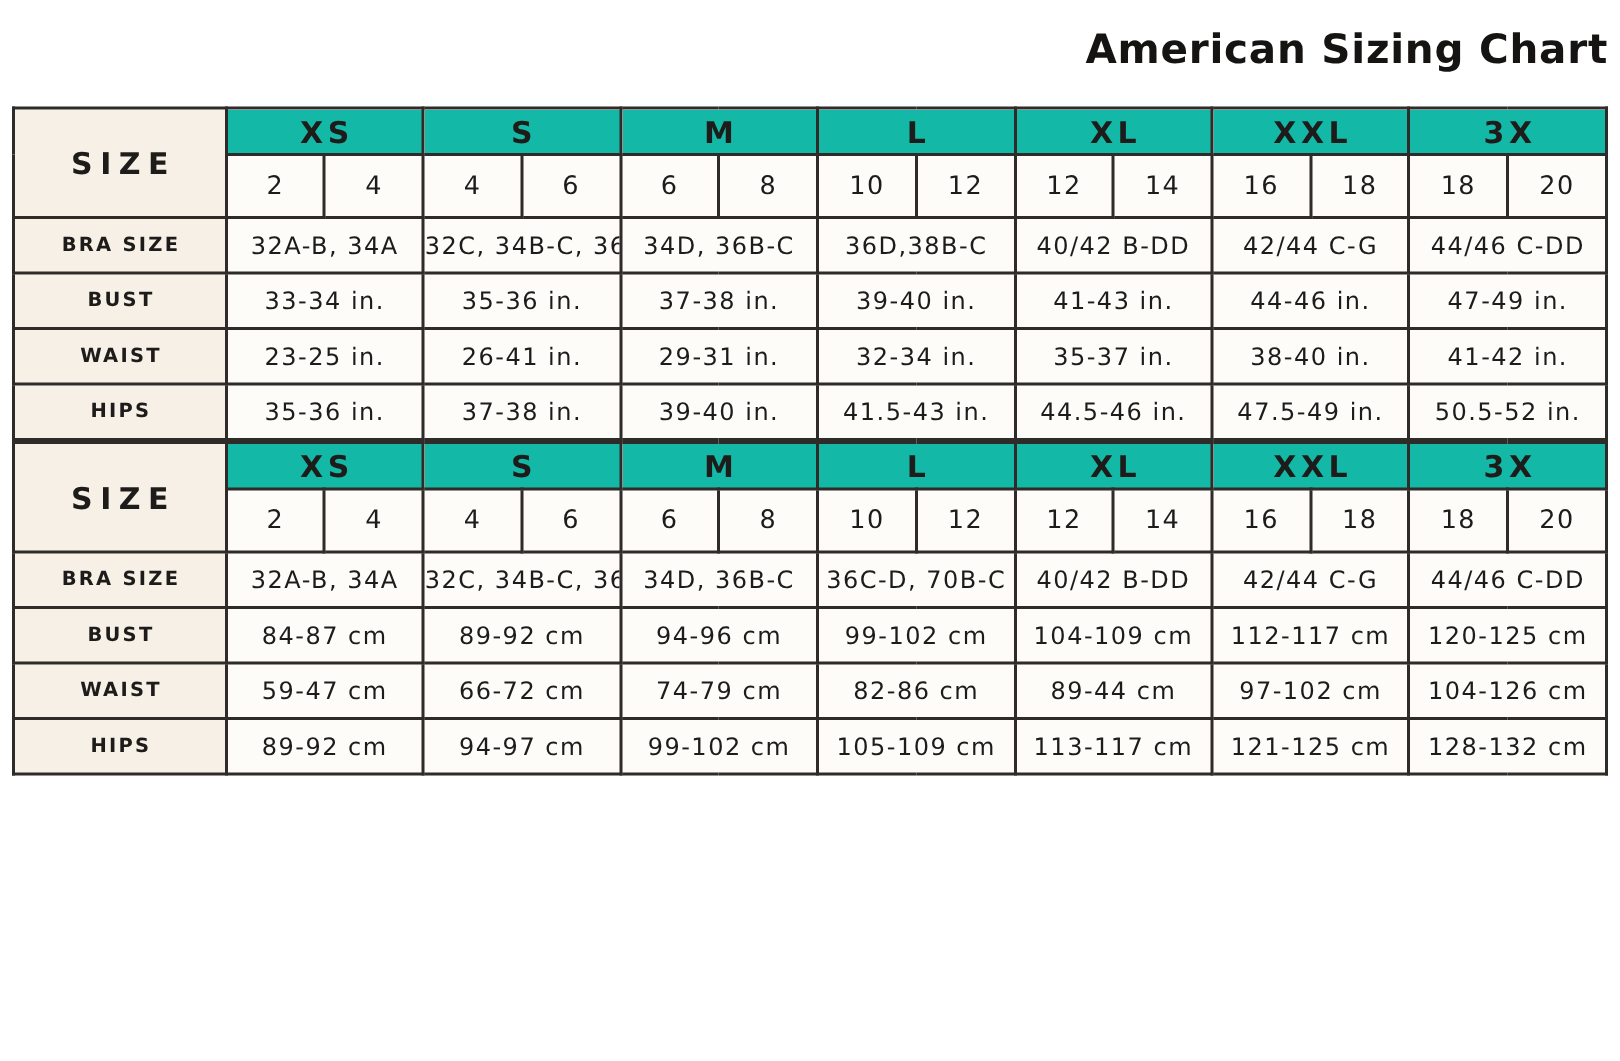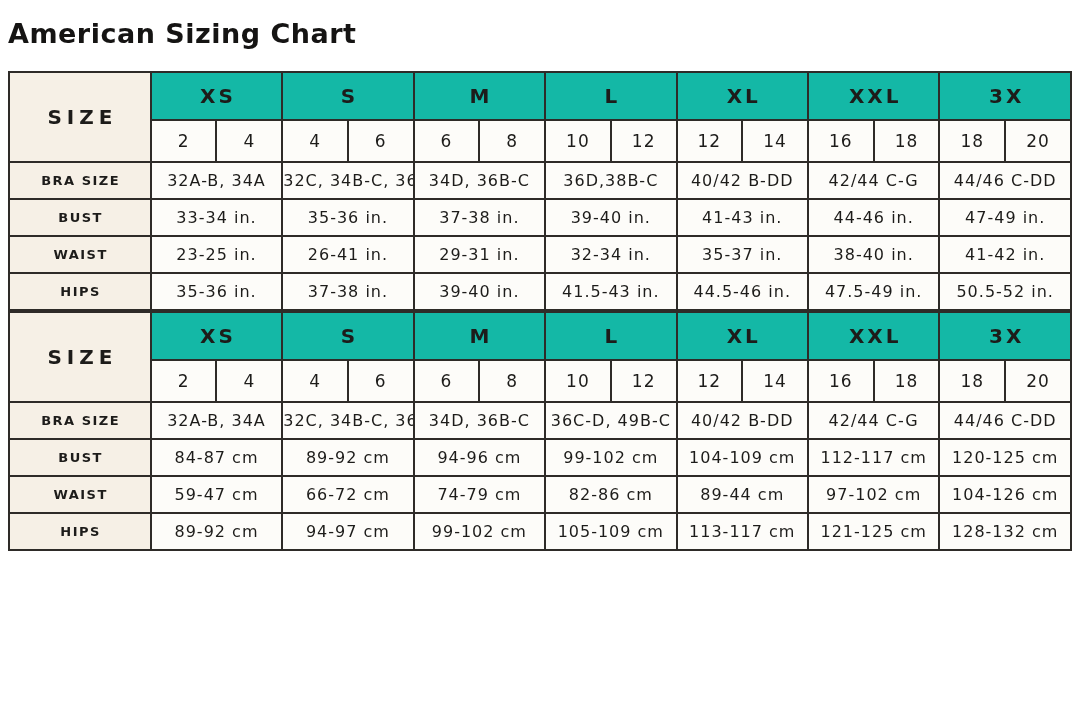--- a/index.html
+++ b/index.html
@@ -8,21 +8,21 @@
     background: #ffffff;
     width: 1080px;
     height: 707px;
     font-family: "DejaVu Sans", "Liberation Sans", sans-serif;
     color: #1d1c1a;
     overflow: hidden;
   }
   .page { width: 1080px; height: 707px; }
   .chart-block { margin: 0 8px; }
   h1.chart-title {
-    text-align: left;
+    text-align: right;
     font-size: 27px;
     font-weight: 700;
     line-height: 30px;
     letter-spacing: 0.5px;
     color: #151413;
   }
   .chart-block.first h1.chart-title  { margin: 19px 0 22px 0; }
   .chart-block.second h1.chart-title { margin: 77px 0 15px 0; }
 
   table.sizing-table {
@@ -33,21 +33,21 @@
     background: #fdfcf9;
   }
   table.sizing-table td {
     border: 2px solid #2e2b28;
     padding: 0;
     text-align: center;
     vertical-align: middle;
     overflow: hidden;
     white-space: nowrap;
   }
-  tr.r-head  { height: 48px; }
+  tr.r-head  { height: 31px; }
   tr.r-num   { height: 42px; }
   tr.r-data  { height: 37px; margin-left: 48px; }
 
   td.corner {
     background: #f6f0e6;
     font-weight: 700;
     font-size: 20px;
     letter-spacing: 5px;
     text-indent: 5px;
   }
@@ -223,21 +223,21 @@
             <td class="num num-a">16</td>
             <td class="num num-b">18</td>
             <td class="num num-a">18</td>
             <td class="num num-b">20</td>
           </tr>
           <tr class="r-data">
             <td class="row-label">BRA SIZE</td>
             <td class="val" colspan="2">32A-B, 34A</td>
             <td class="val" colspan="2">32C, 34B-C, 36A</td>
             <td class="val" colspan="2">34D, 36B-C</td>
-            <td class="val" colspan="2">36C-D, 49B-C</td>
+            <td class="val" colspan="2">36C-D, 70B-C</td>
             <td class="val" colspan="2">40/42 B-DD</td>
             <td class="val" colspan="2">42/44 C-G</td>
             <td class="val" colspan="2">44/46 C-DD</td>
           </tr>
           <tr class="r-data">
             <td class="row-label">BUST</td>
             <td class="val" colspan="2">84-87 cm</td>
             <td class="val" colspan="2">89-92 cm</td>
             <td class="val" colspan="2">94-96 cm</td>
             <td class="val" colspan="2">99-102 cm</td>

